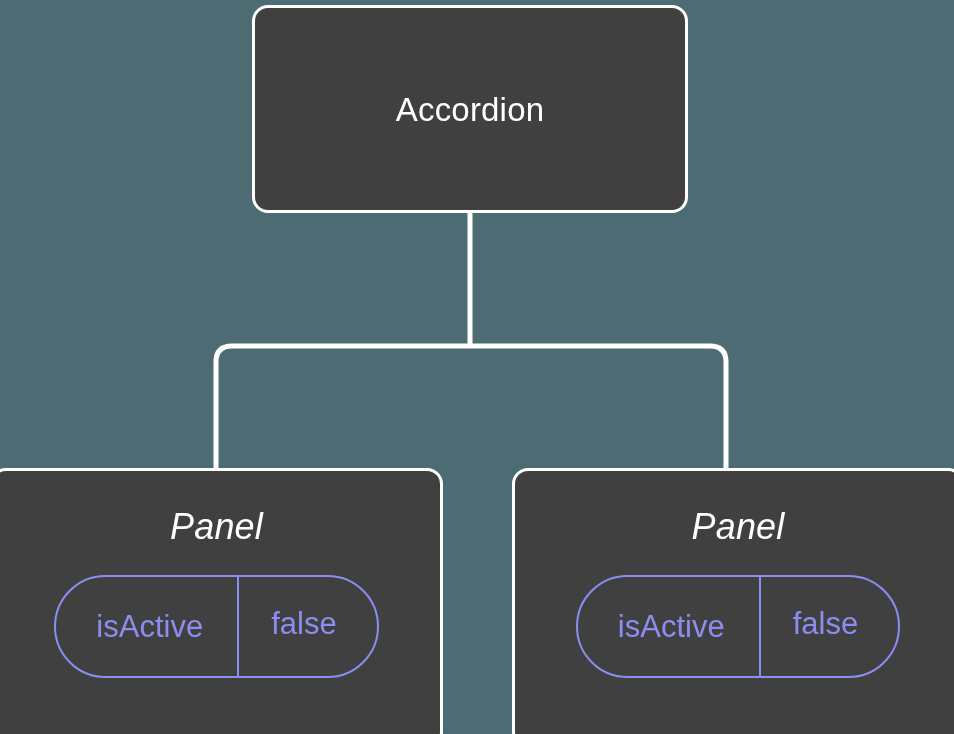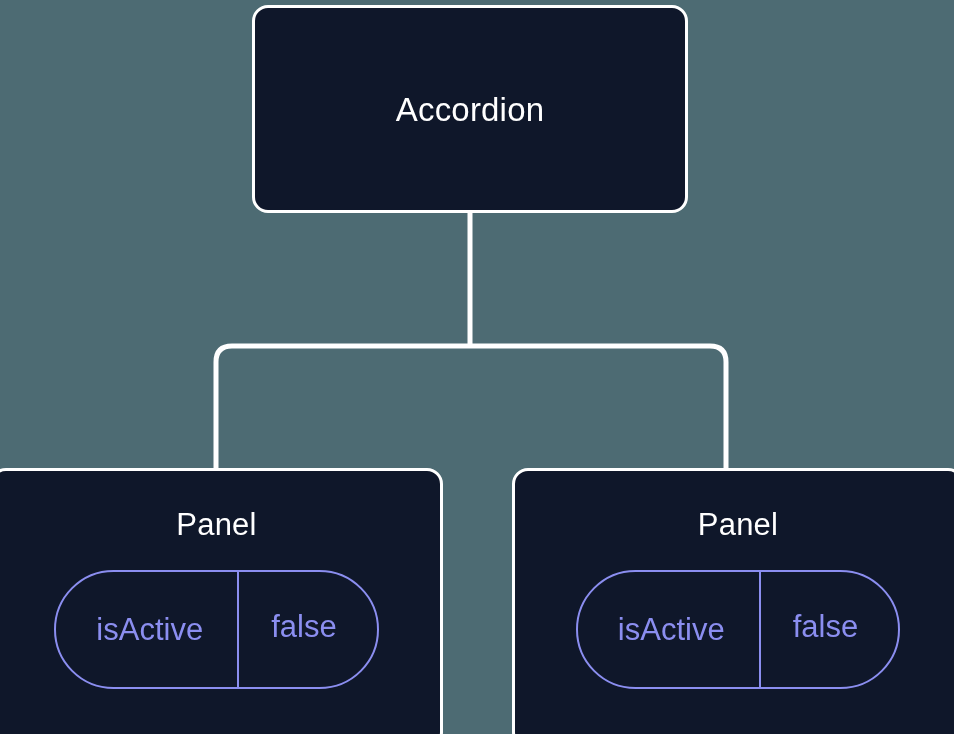--- a/index.html
+++ b/index.html
@@ -31,21 +31,21 @@
     height: 734px;
     z-index: 1;
     pointer-events: none;
   }
 
   
   .node {
     position: absolute;
     z-index: 2;
     box-sizing: border-box;
-    background: #0f172a;
+    background: #404040;
     border: 3px solid #ffffff;
     border-radius: 16px;
     display: flex;
     flex-direction: column;
     align-items: center;
   }
 
   .node-root {
     left: 252px;
     top: 5px;
@@ -64,29 +64,30 @@
 
   .node-title {
     color: #ffffff;
     font-size: 33px;
     font-weight: 400;
     line-height: 1;
     letter-spacing: 0.2px;
     white-space: nowrap;
   }
   .node-child .node-title {
-    font-size: 31px;
+    font-size: 36px;
+    font-style: italic;
   }
 
   
   .prop-pill {
     margin-top: 30px;
     display: flex;
     align-items: stretch;
-    height: 119px;
+    height: 103px;
     box-sizing: border-box;
     border: 2px solid #8b8ef0;
     border-radius: 999px;
     overflow: hidden;
   }
   .prop-key,
   .prop-val {
     display: flex;
     align-items: center;
     justify-content: center;

